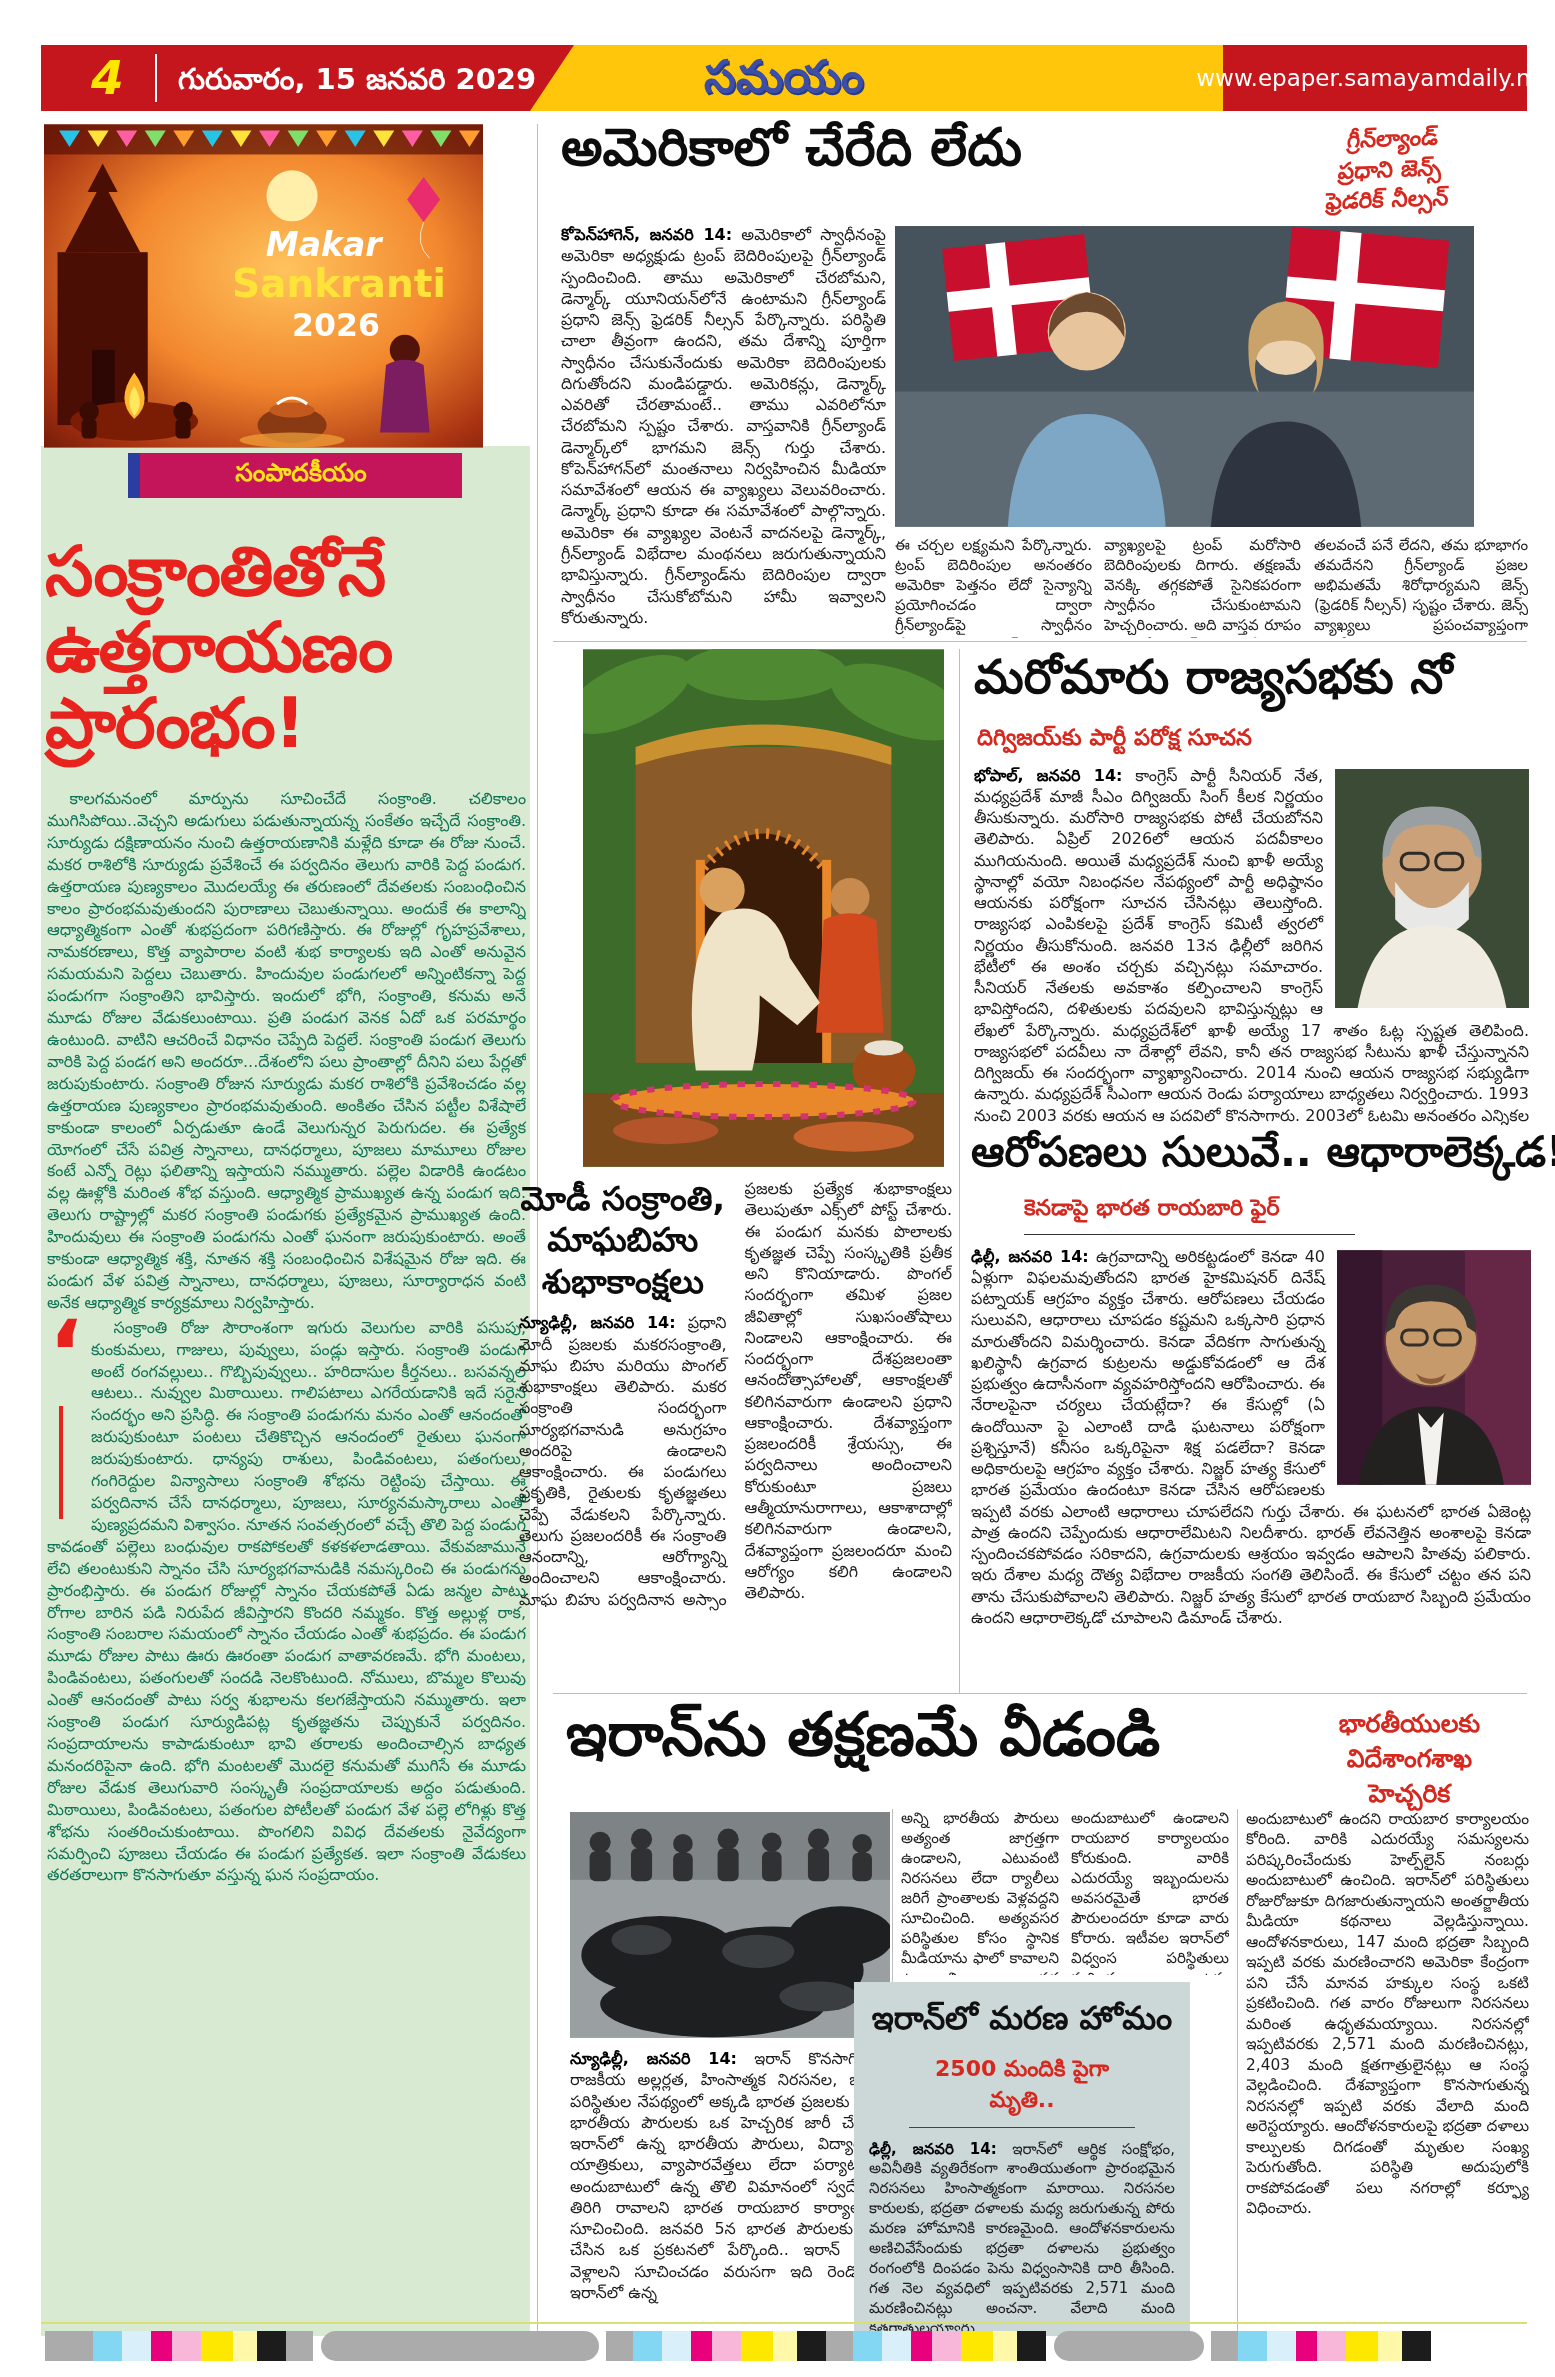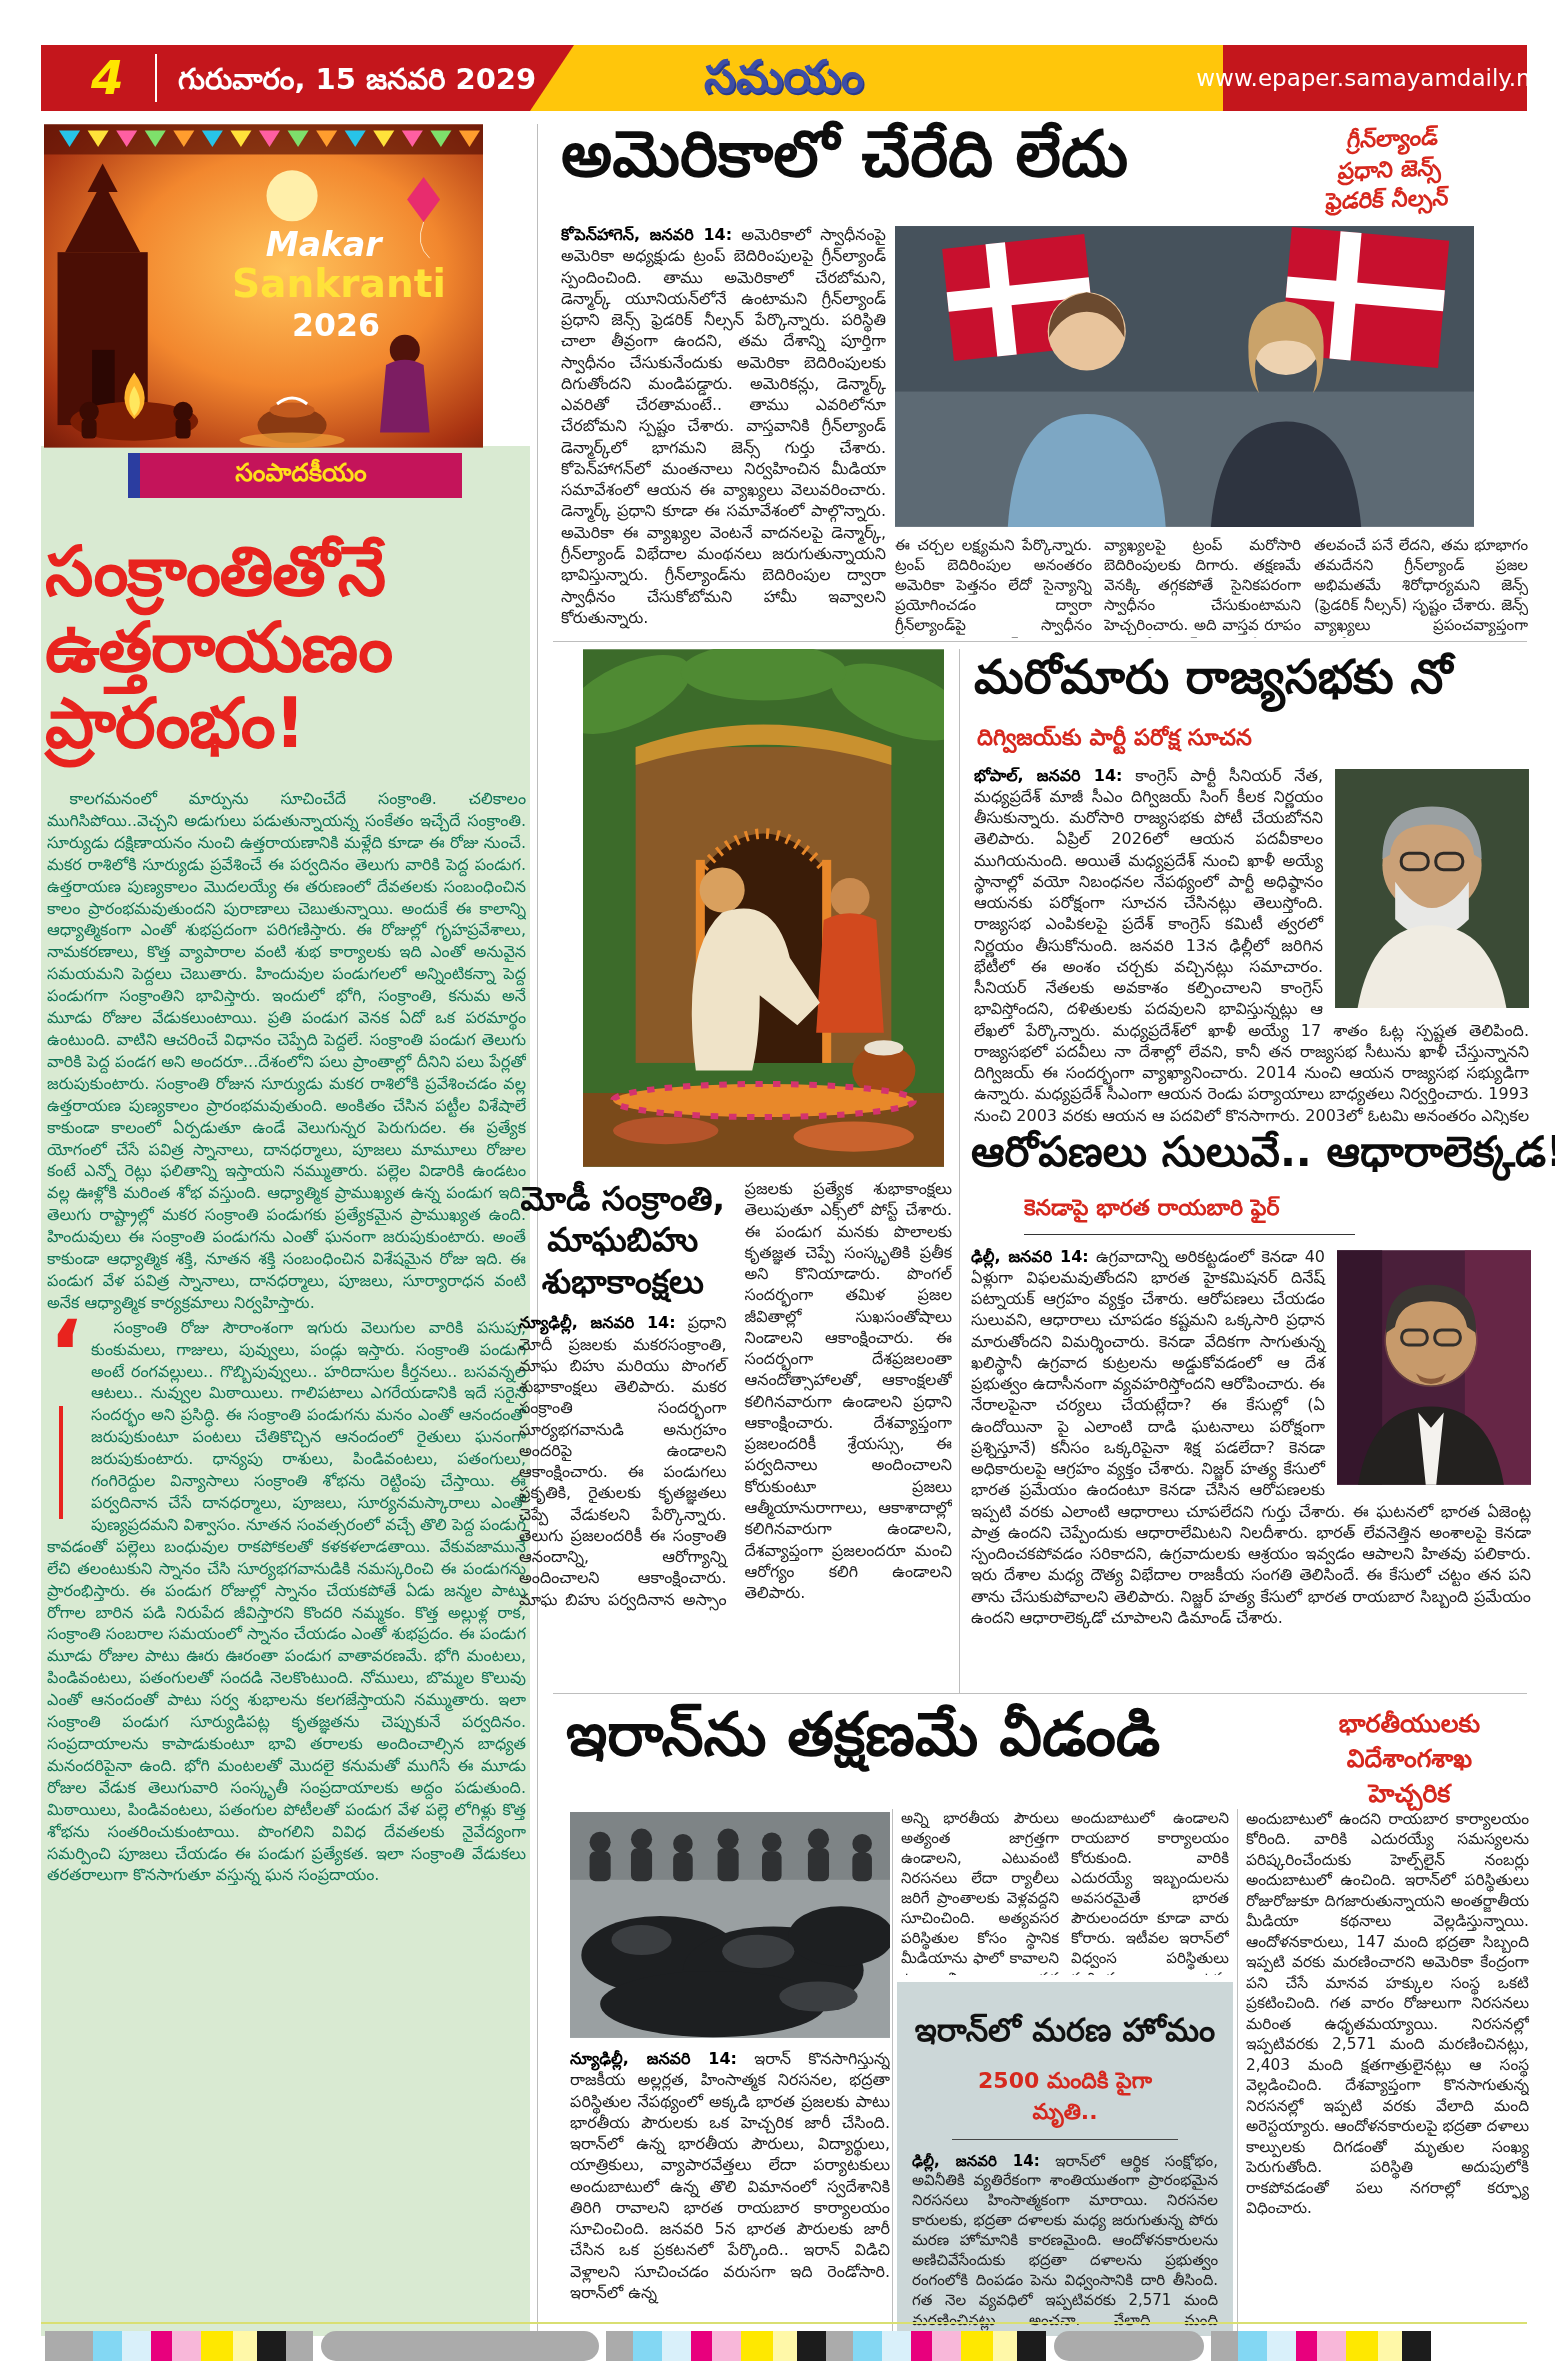--- a/index.html
+++ b/index.html
@@ -31,21 +31,21 @@
   .ed-body p{margin:0 0 3px 0;text-indent:22.6px;}
   .quote-rail{float:left;width:44px;height:202px;position:relative;}
   .quote-rail .q{position:absolute;left:1.5px;top:-7.5px;font-size:90px;color:#E8231E;font-weight:bold;line-height:1;}
   .quote-rail .bar{position:absolute;left:12px;top:89px;width:3.8px;height:113px;background:#E8231E;}
   
   .btxt{font-size:16px;line-height:1.33;color:#1d1d1d;text-align:justify;overflow:hidden;}
   .btxt b{color:#000;}
   .sep-v{position:absolute;width:0.8px;background:#bdbdbd;}
   .sep-h{position:absolute;height:0.8px;background:#bdbdbd;}
   
-  .gl-head{position:absolute;left:561px;top:117px;width:681px;font-size:64px;font-weight:bold;color:#0d0d0d;white-space:nowrap;}
+  .gl-head{position:absolute;left:561px;top:117px;width:681px;font-size:52px;font-weight:bold;color:#0d0d0d;white-space:nowrap;}
   .gl-kick{position:absolute;left:1249px;top:123px;width:282px;text-align:center;color:#D6281E;
            font-size:22.6px;font-weight:bold;line-height:1.35;transform:skew(-7deg) rotate(-2deg);}
   .gl-body{position:absolute;left:561px;top:224px;width:325px;height:412px;}
   .gl-photo{position:absolute;left:895px;top:226px;width:579px;height:301px;}
   .cap{position:absolute;top:536px;height:102px;font-size:15px;}
   
   .rs-wrap{position:absolute;left:974px;top:649px;width:555px;}
   .rs-head{font-size:47px;font-weight:bold;color:#0d0d0d;white-space:nowrap;margin:0;}
   .rs-sub{font-size:22.6px;font-weight:bold;color:#D6281E;margin:7.5px 0 0 3px;}
   .float-photo{float:right;margin:4.5px 0 6px 12px;}
@@ -59,22 +59,22 @@
   
   .md-photo{position:absolute;left:583px;top:649px;width:361px;height:518px;}
   .md-wrap{position:absolute;left:519px;top:1178px;width:433px;height:518px;columns:2;column-gap:18px;}
   .md-head{font-size:33px;font-weight:bold;color:#0d0d0d;line-height:1.25;margin:0 0 10.5px 0;text-align:center;}
   .md-wrap p{margin:0;}
   
   .ir-head{position:absolute;left:566px;top:1699px;width:722px;font-size:60px;font-weight:bold;color:#0d0d0d;white-space:nowrap;}
   .ir-kick{position:absolute;left:1287px;top:1706px;width:245px;text-align:center;color:#D6281E;
            font-size:25px;font-weight:bold;line-height:1.4;}
   .ir-photo{position:absolute;left:570px;top:1812px;width:320px;height:226px;}
-  .ir-box{position:absolute;left:897px;top:1982px;width:336px;height:354px;background:#CCD7D8;
-          box-sizing:border-box;padding:24px 15px;}
+  .ir-box{position:absolute;left:854px;top:1982px;width:336px;height:354px;background:#CCD7D8;
+          box-sizing:border-box;padding:12px 15px;}
   .ir-box-title{font-size:32px;font-weight:bold;color:#111;text-align:center;margin:4.5px 0 12px 0;}
   .ir-box-sub{width:226px;margin:0 auto;text-align:center;font-size:22px;font-weight:bold;color:#D6281E;
               border-bottom:1.5px solid #444;padding-bottom:9px;}
   .ir-box-body{margin-top:12px;font-size:15px;height:218px;}
   
   .pbar-line{position:absolute;left:41px;top:2322px;width:1486px;height:1.5px;background:#d9df72;}
   .pbar{position:absolute;left:45px;top:2331px;height:30px;display:flex;}
   .pbar .seg{height:100%;}
   .pbar .rounded{border-radius:15px;margin:0 7.5px;}
   

